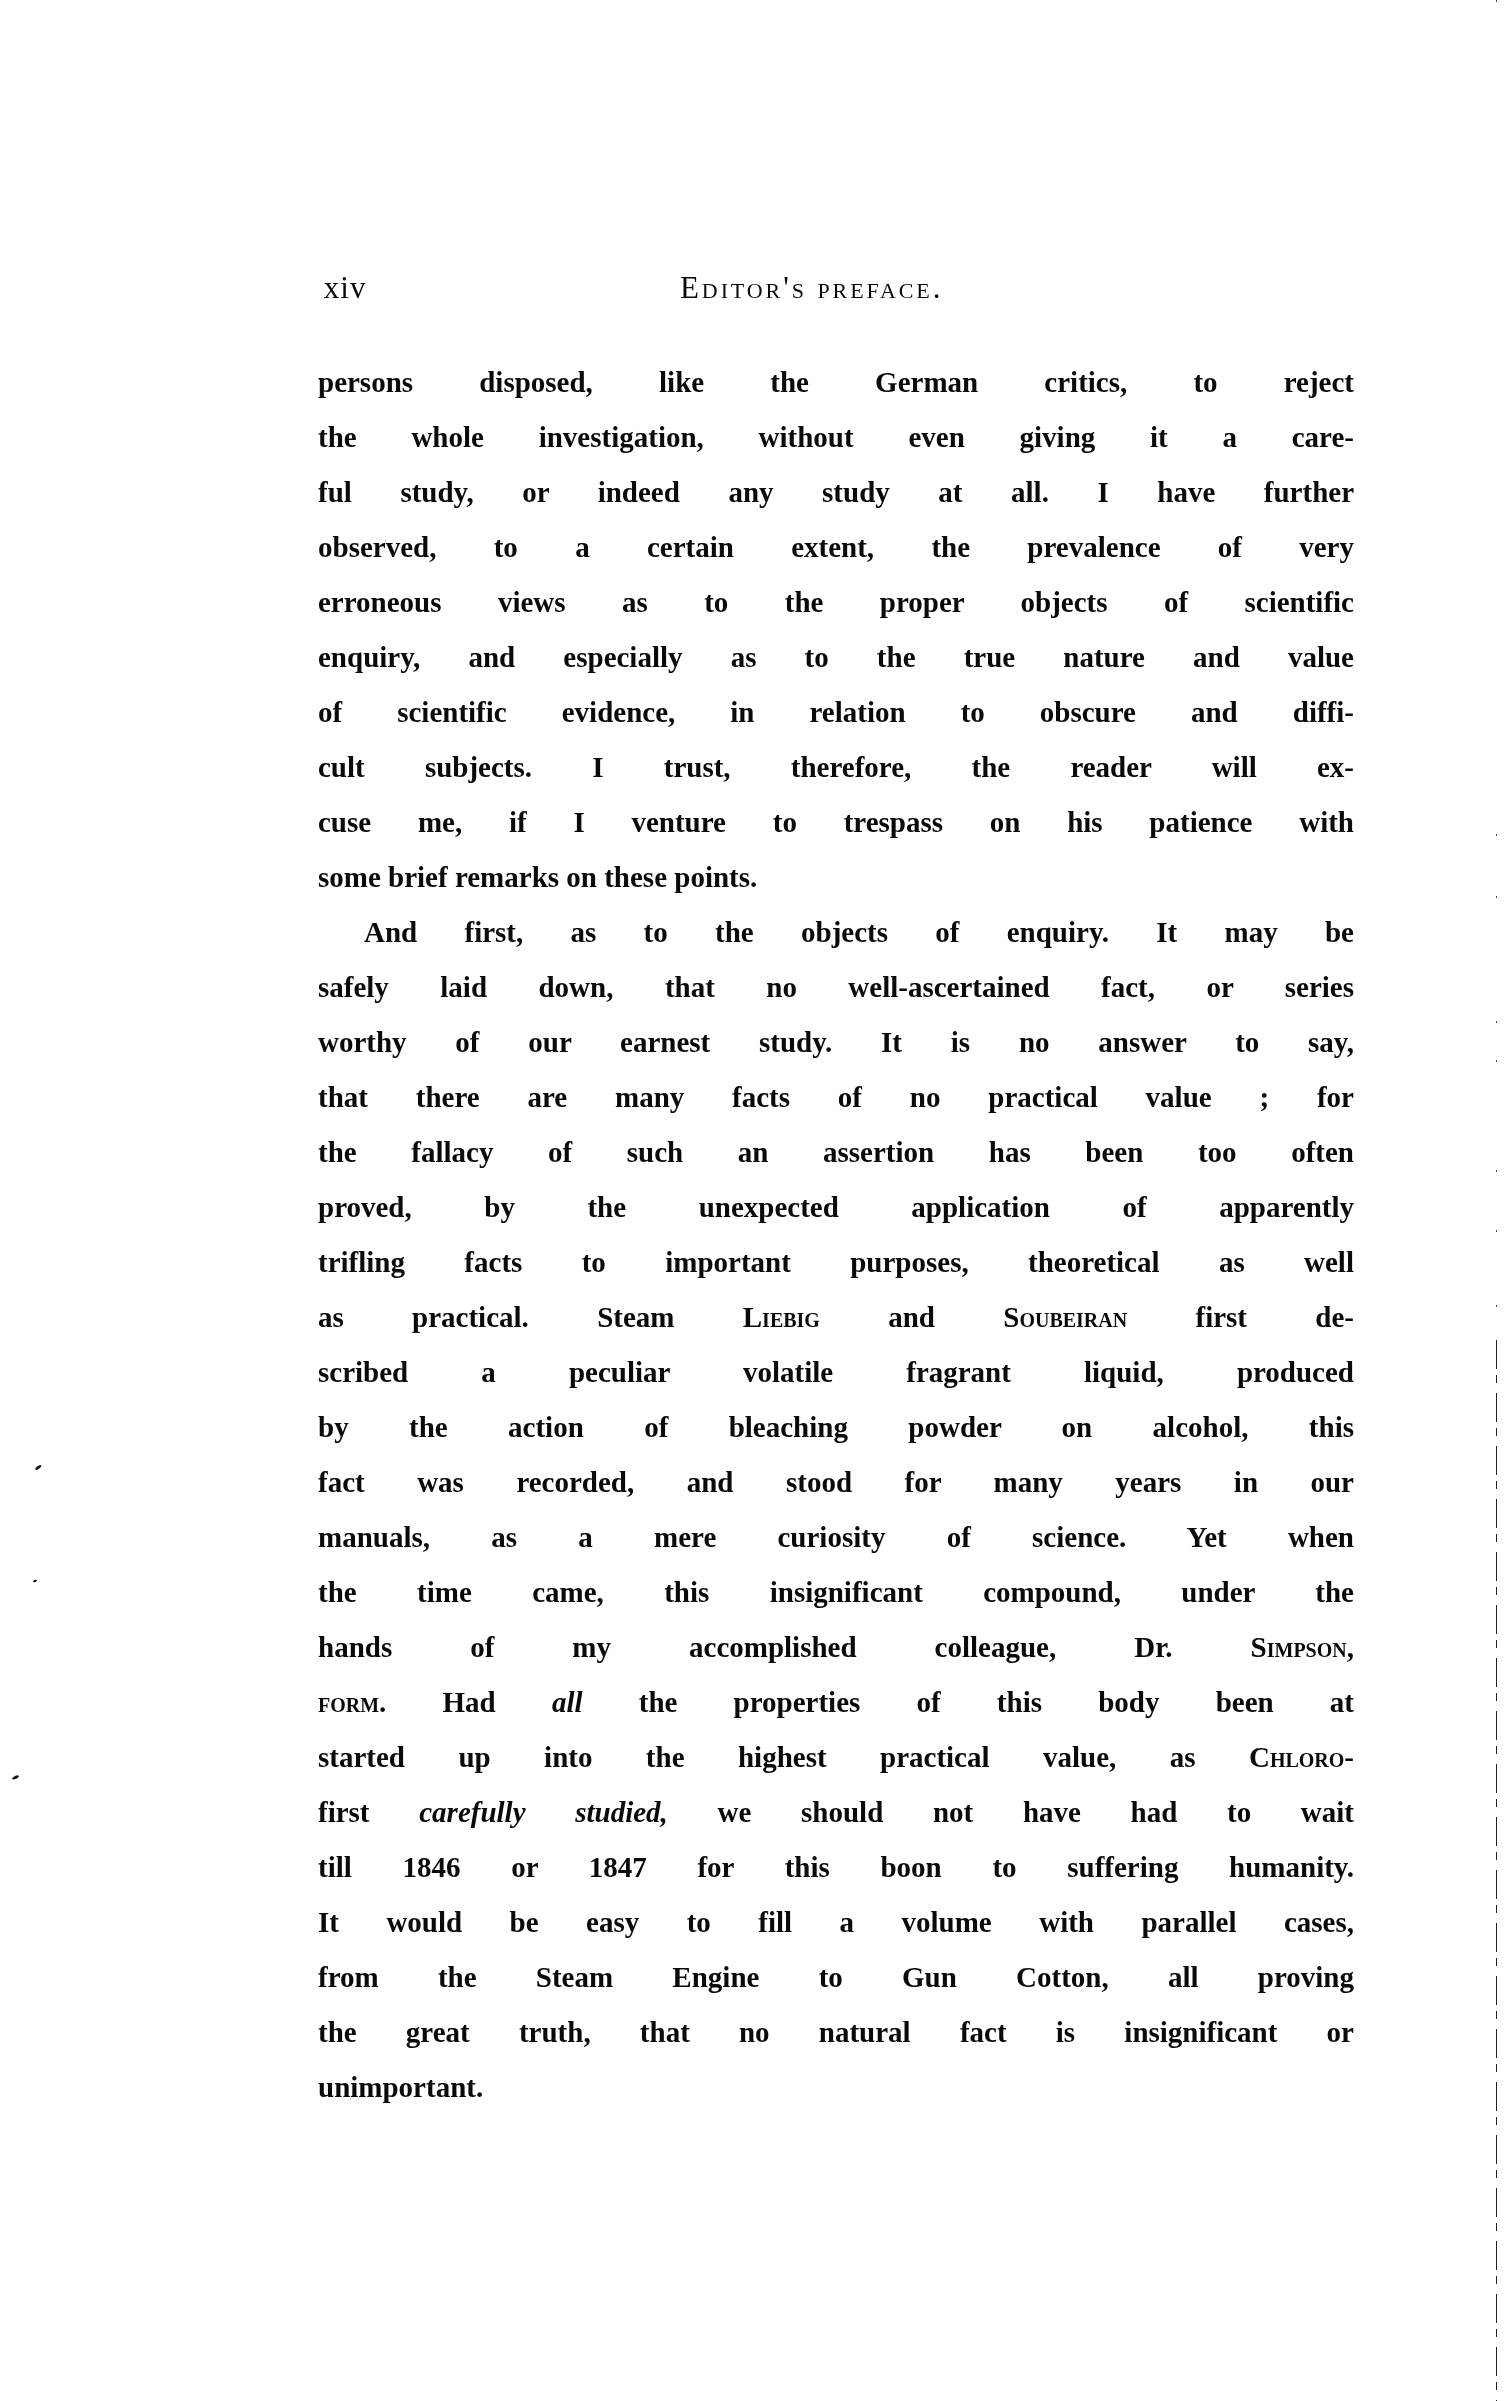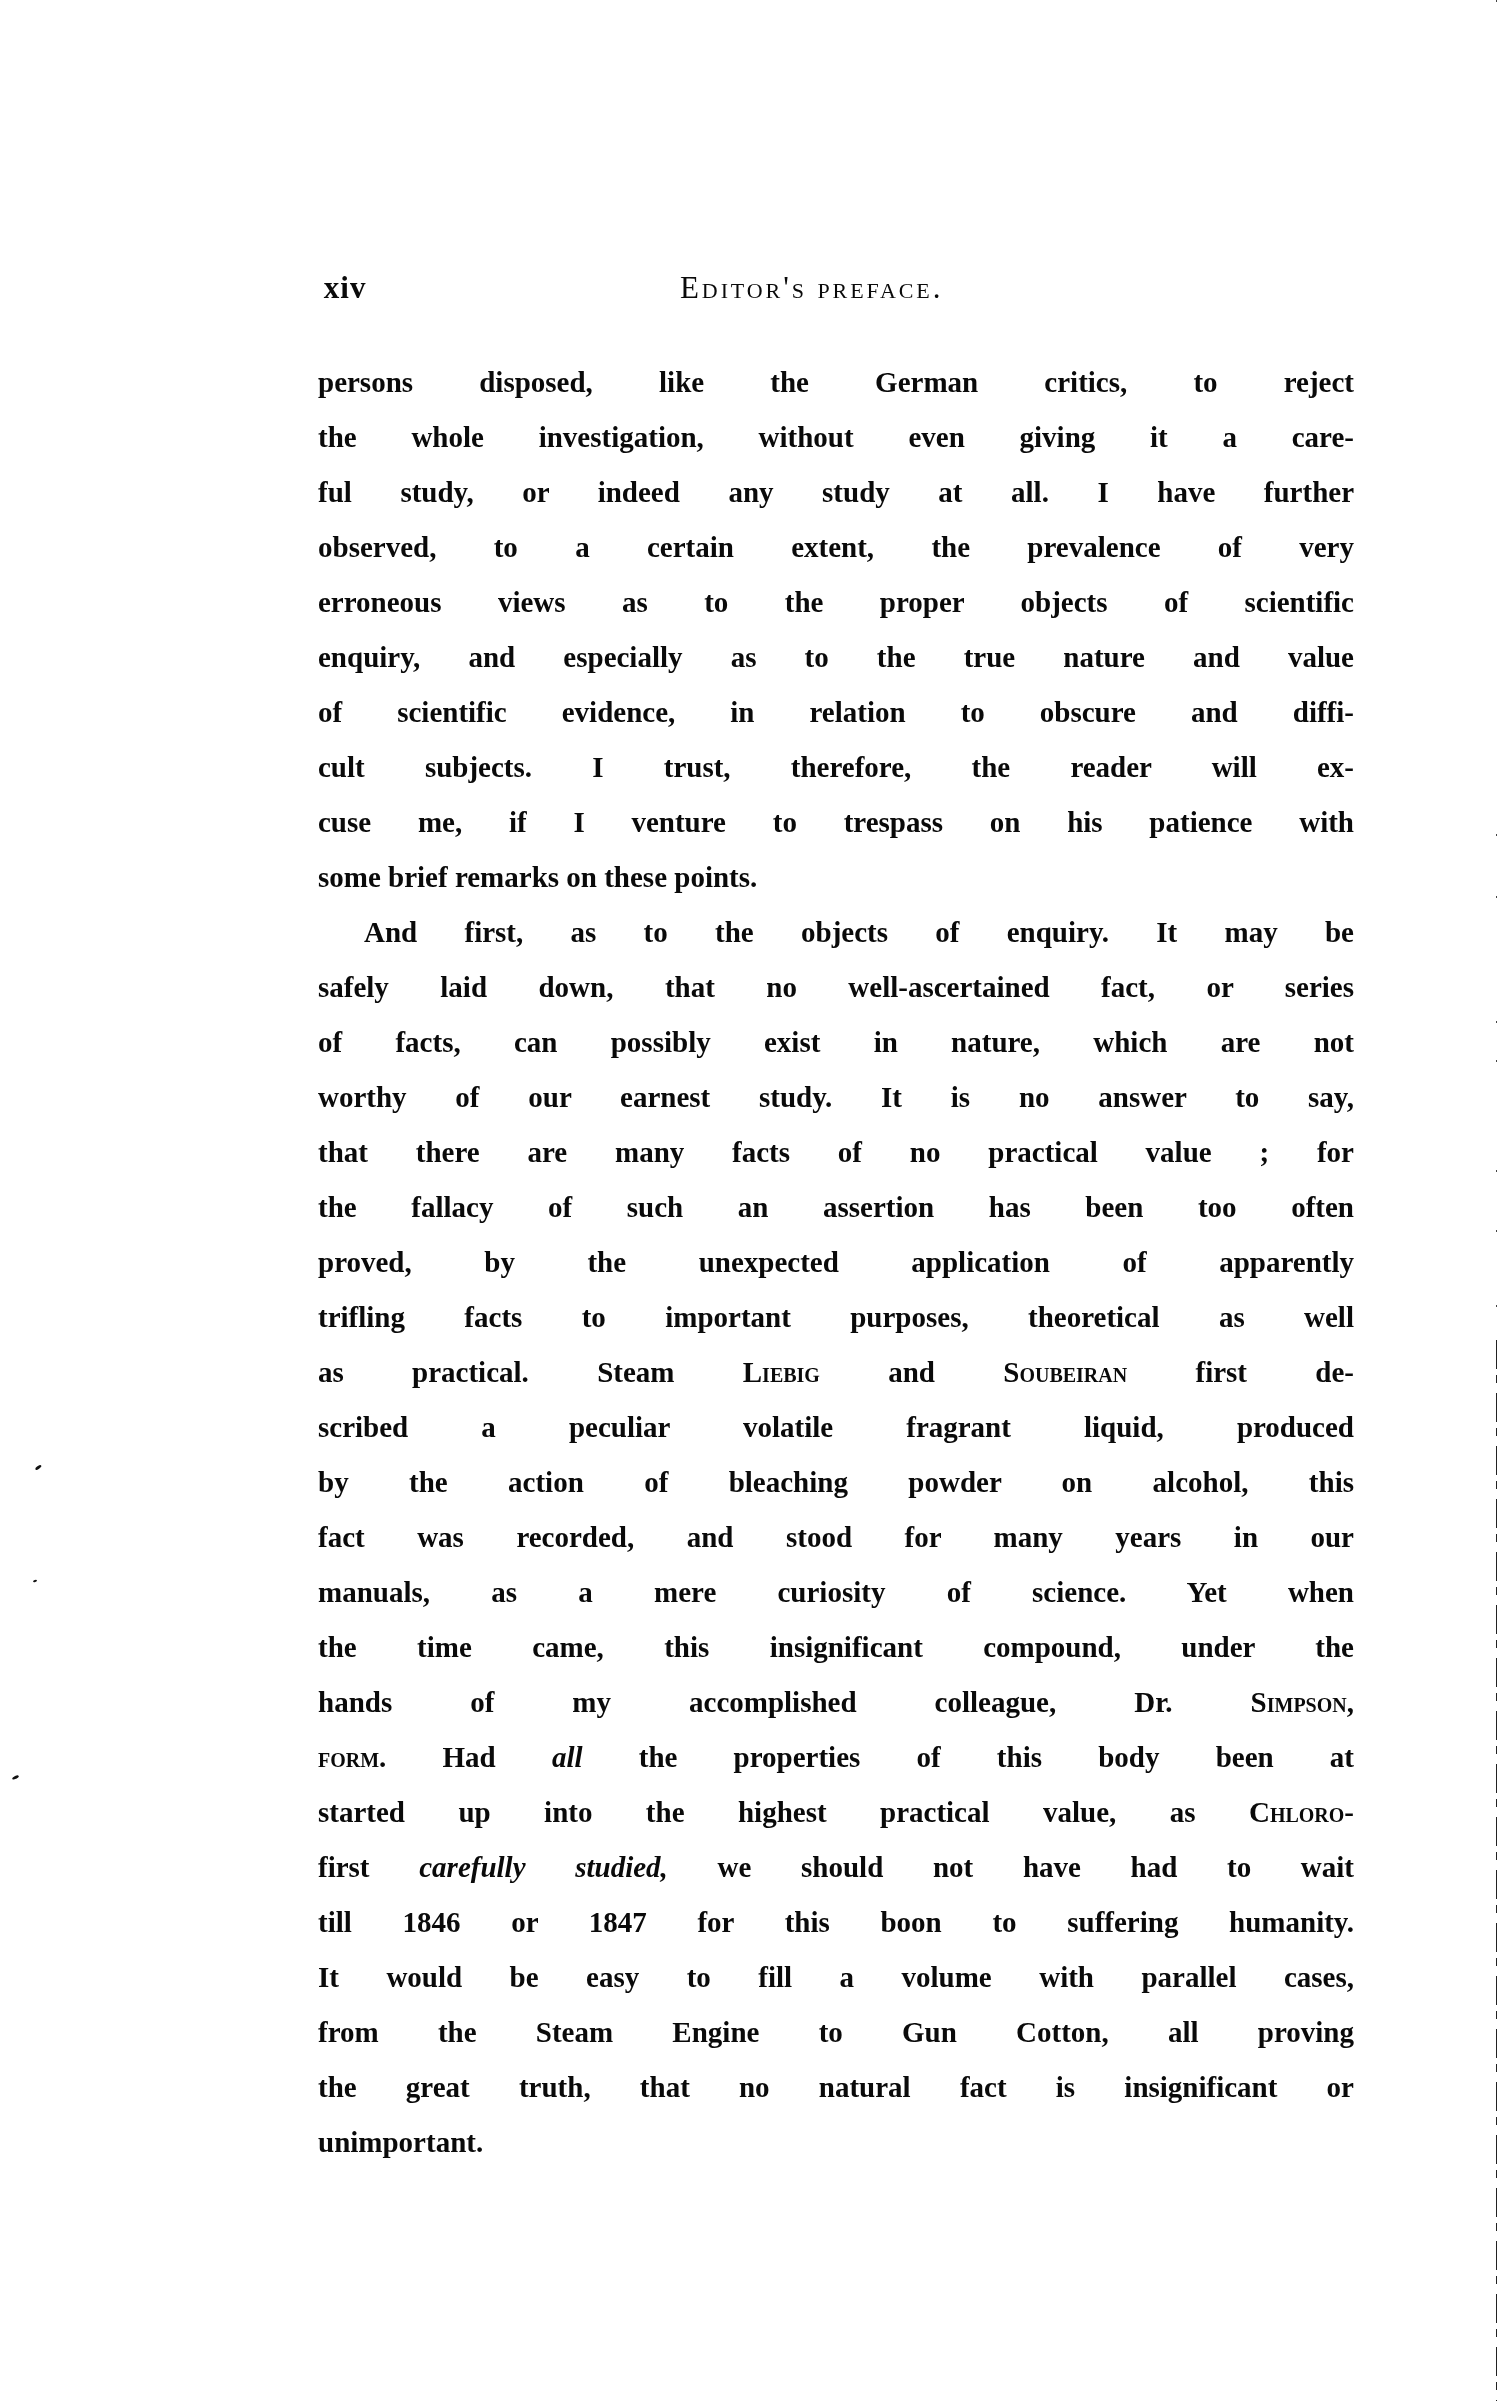--- a/index.html
+++ b/index.html
@@ -29,21 +29,21 @@
     top: 269px;
     width: 1036px;
     height: 38px;
     font-size: 31px;
     line-height: 38px;
   }
   .page-number {
     position: absolute;
     left: 5.8px;
     top: 0;
-    font-weight: bold;
+    font-weight: normal;
     letter-spacing: 1px;
   }
   .head-title {
     position: absolute;
     left: 362px;
     top: 0;
     font-variant: small-caps;
     letter-spacing: 2.9px;
     text-transform: lowercase;
   }
@@ -127,21 +127,20 @@
         <div class="line"><span>erroneous views as to the proper objects of scientific</span></div>
         <div class="line"><span>enquiry, and especially as to the true nature and value</span></div>
         <div class="line"><span>of scientific evidence, in relation to obscure and diffi-</span></div>
         <div class="line"><span>cult subjects.  I trust, therefore, the reader will ex-</span></div>
         <div class="line"><span>cuse me, if I venture to trespass on his patience with</span></div>
         <div class="line last"><span>some brief remarks on these points.</span></div>
       </div>
       <div>
         <div class="line indent"><span>And first, as to the objects of enquiry.  It may be</span></div>
         <div class="line"><span>safely laid down, that no well-ascertained fact, or series</span></div>
-        <div class="line"><span>of facts, can possibly exist in nature, which are not</span></div>
         <div class="line"><span>worthy of our earnest study.  It is no answer to say,</span></div>
         <div class="line"><span>that there are many facts of no practical value ; for</span></div>
         <div class="line"><span>the fallacy of such an assertion has been too often</span></div>
         <div class="line"><span>proved, by the unexpected application of apparently</span></div>
         <div class="line"><span>trifling facts to important purposes, theoretical as well</span></div>
         <div class="line"><span>as practical.  Steam </span><span class="sc">Liebig</span><span> and </span><span class="sc">Soubeiran</span><span> first de-</span></div>
         <div class="line"><span>scribed a peculiar volatile fragrant liquid, produced</span></div>
         <div class="line"><span>by the action of bleaching powder on alcohol, this</span></div>
         <div class="line"><span>fact was recorded, and stood for many years in our</span></div>
         <div class="line"><span>manuals, as a mere curiosity of science.  Yet when</span></div>

